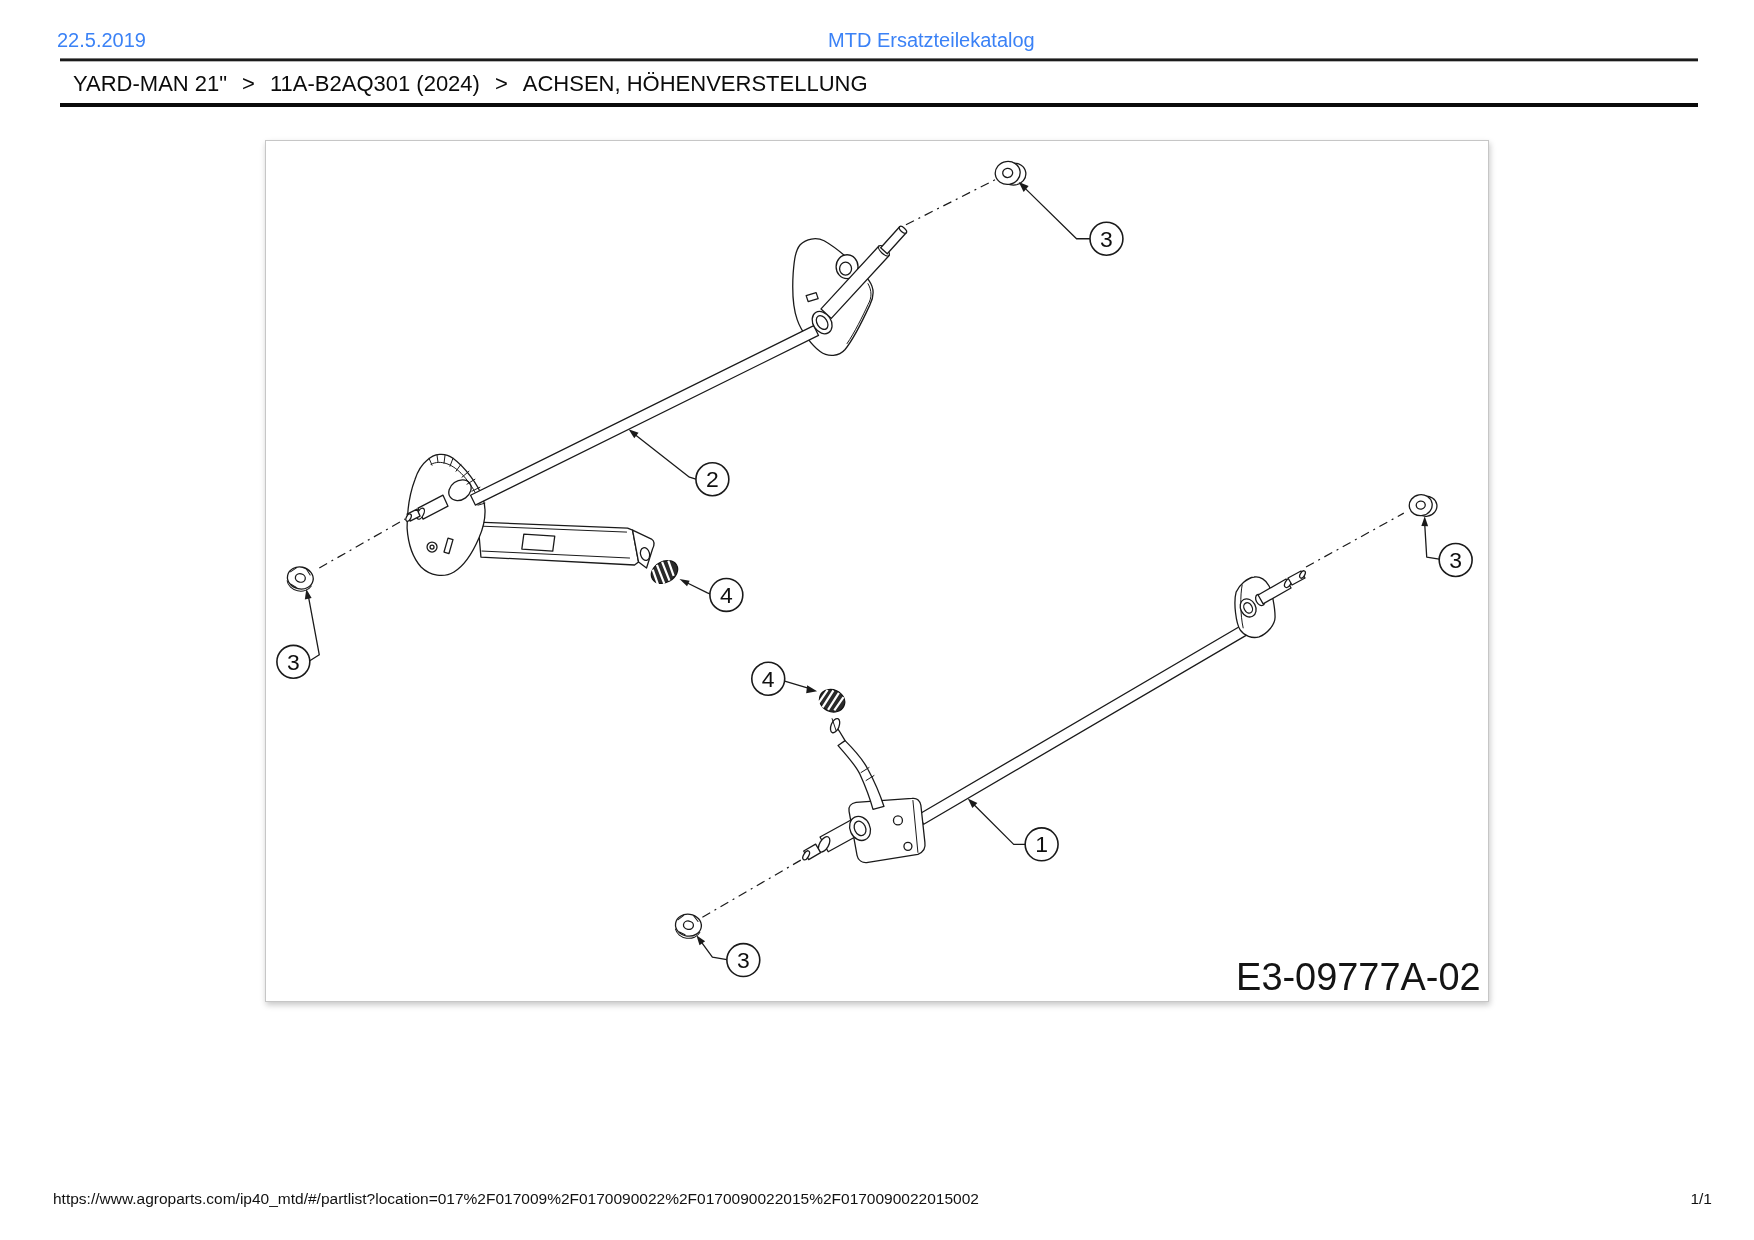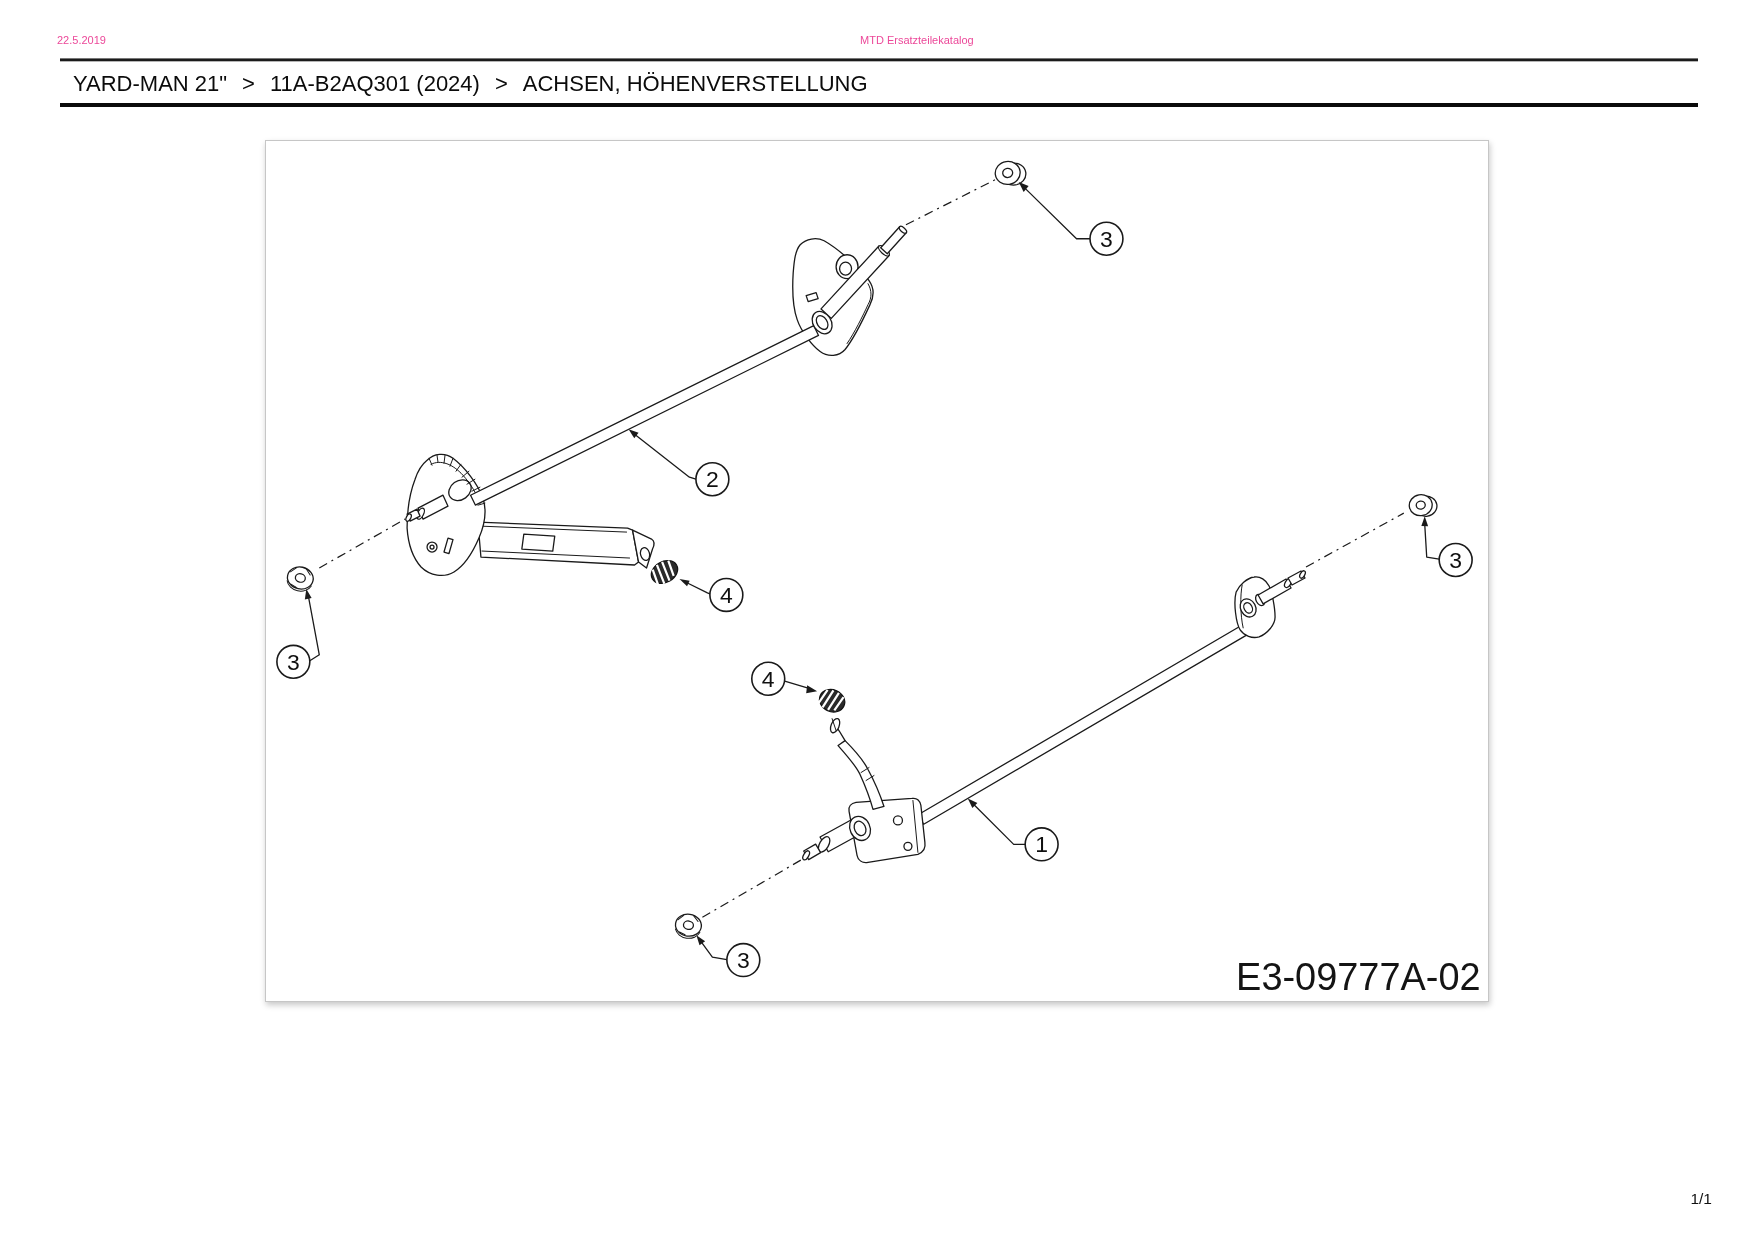--- a/index.html
+++ b/index.html
@@ -1,20 +1,20 @@
 <!DOCTYPE html>
 <html><head>
 <meta charset="utf-8">
 <style>
   html,body{margin:0;padding:0;background:#fff;}
   .page{position:relative;width:1754px;height:1240px;background:#ffffff;
         font-family:"Liberation Sans",sans-serif;color:#000;overflow:hidden;}
-  .hdr-text{position:absolute;font-size:11px;line-height:19px;color:#ec4899;white-space:pre;}
+  .hdr-text{position:absolute;font-size:20px;line-height:19px;color:#3b82f6;white-space:pre;}
   .date{left:57px;top:31px;}
-  .doc-title{left:860px;top:31px;}
+  .doc-title{left:828px;top:31px;}
   .rule1{position:absolute;left:60px;top:58px;width:1638px;height:4px;
          background:linear-gradient(#777 0 1px,#1b1b1b 1px 3px,#b5b5b5 3px 4px);}
   .breadcrumb{position:absolute;left:73px;top:71px;font-size:22px;line-height:26px;color:#0b0b0b;white-space:nowrap;}
   .bc-sep{margin:0 15px;}
   .rule2{position:absolute;left:60px;top:103px;width:1638px;height:4px;background:#0a0a0a;}
   .diagram-box{position:absolute;left:265px;top:140px;width:1222px;height:860px;background:#fff;
                border:1px solid #c6c6c6;box-shadow:1px 3px 6px rgba(0,0,0,0.22);}
   .diagram-box svg{display:block;}
   .footer-text{position:absolute;font-size:15.5px;line-height:18px;color:#111;white-space:pre;}
   .footer-url{left:53px;top:1190px;}
@@ -235,14 +235,15 @@
           <circle cx="1042" cy="845" r="16.5" class="callout-circle"></circle>
           <text x="1042" y="853" class="callout-text">1</text>
           <circle cx="743" cy="961" r="16.5" class="callout-circle"></circle>
           <text x="743" y="969" class="callout-text">3</text>
         </g>
 
       <text class="drawing-no" x="1482" y="991">E3-09777A-02</text>
     </svg>
   </div>
 
+  <div class="footer-text footer-url">https://www.agroparts.com/ip40_mtd/#/partlist?location=017%2F017009%2F0170090022%2F0170090022015%2F0170090022015002</div>
   <div class="footer-text page-num">1/1</div>
 </div>
 
 </body></html>

